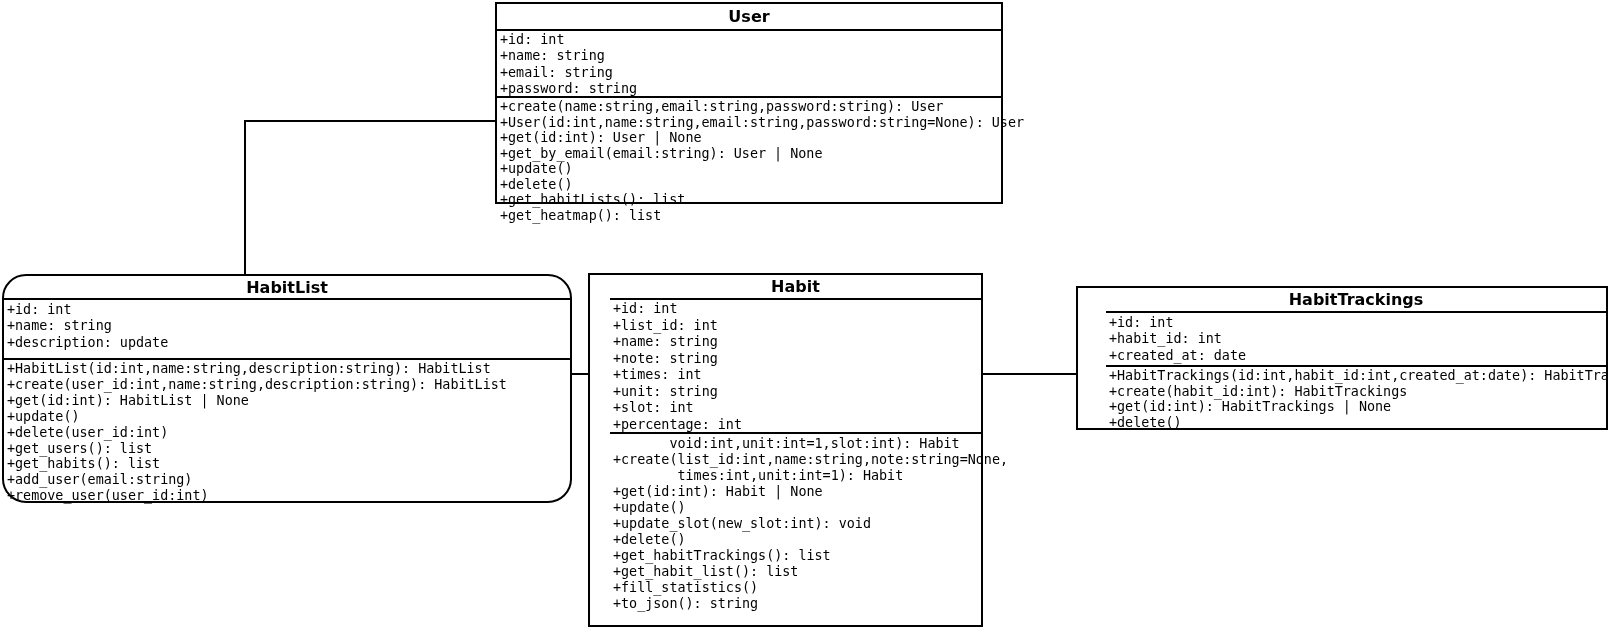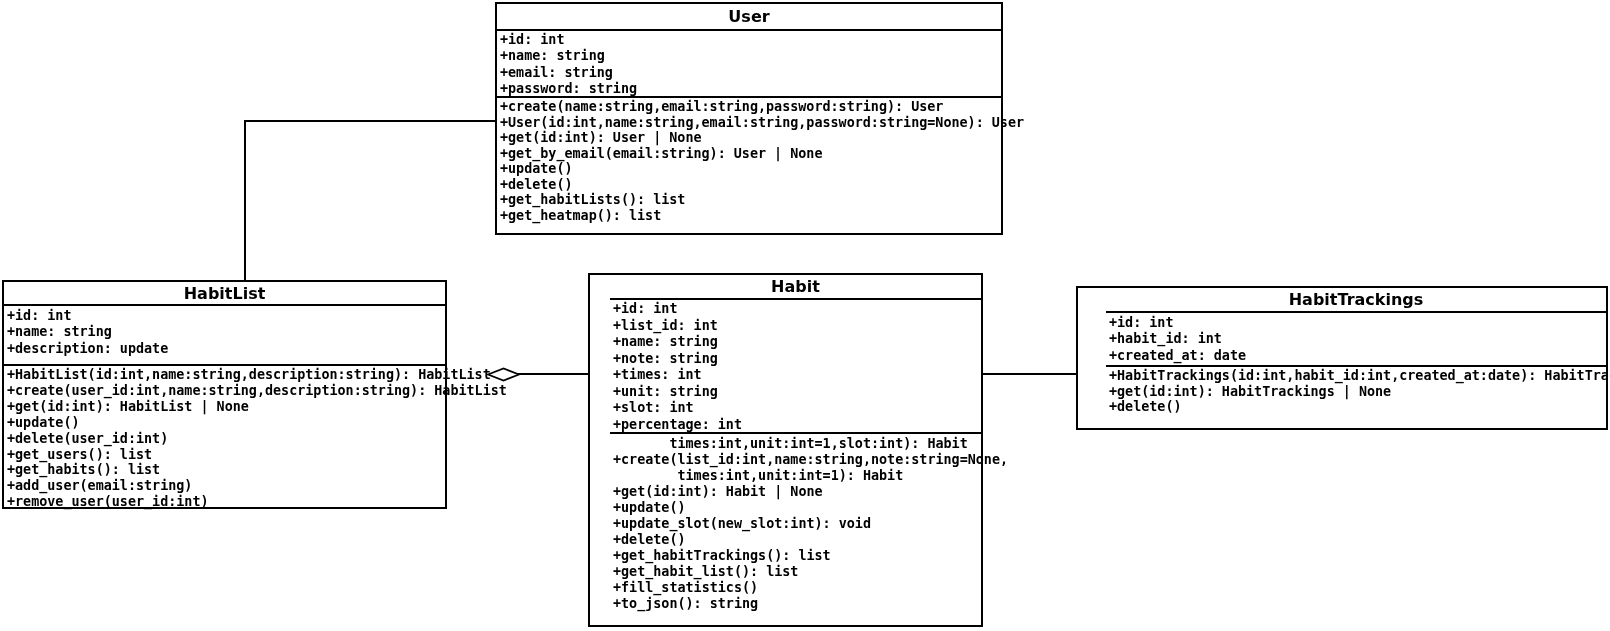--- a/index.html
+++ b/index.html
@@ -34,21 +34,20 @@
     justify-content: center;
     font-family: "DejaVu Sans", sans-serif;
     font-weight: bold;
     font-size: 16px;
     letter-spacing: 0px;
   }
   .uml-section {
     box-sizing: content-box;
     padding: 1px 0 0 3px;
     overflow: visible;
-    font-weight: bold;
   }
   .uml-attrs {
     border-bottom: 2px solid #000000;
   }
   .line {
     white-space: pre;
     font-size: 13.4px;
   }
   .connector {
     position: absolute;
@@ -66,41 +65,41 @@
   <div class="connector" style="left:244px; top:120px; width:251px; height:2px;"></div>
   <div class="connector" style="left:244px; top:120px; width:2px; height:166px;"></div>
 
   <div class="connector" style="left:505px; top:373px; width:83px; height:2px;"></div>
   <svg class="diamond-svg" style="left:487px; top:367px;" width="33" height="15" viewBox="0 0 33 15">
     <polygon points="1,7.5 16.5,1.5 32,7.5 16.5,13.5" fill="#ffffff" stroke="#000000" stroke-width="1.8"></polygon>
   </svg>
 
   <div class="connector" style="left:983px; top:373px; width:93px; height:2px;"></div>
 
-  <div class="uml-class" style="left:495px; top:2px; width:508px; height:233px;">
+  <div class="uml-class" style="left:495px; top:2px; width:508px; height:202px;">
     <div class="uml-title" style="height:25px;">User</div>
     <div class="uml-section uml-attrs" style="height:64px; line-height:16.3px;">
         <div class="line">+id: int</div>
         <div class="line">+name: string</div>
         <div class="line">+email: string</div>
         <div class="line">+password: string</div>
       </div>
     <div class="uml-section uml-methods" style="height:122px; line-height:15.5px;">
         <div class="line">+create(name:string,email:string,password:string): User</div>
         <div class="line">+User(id:int,name:string,email:string,password:string=None): User</div>
         <div class="line">+get(id:int): User | None</div>
         <div class="line">+get_by_email(email:string): User | None</div>
         <div class="line">+update()</div>
         <div class="line">+delete()</div>
         <div class="line">+get_habitLists(): list</div>
         <div class="line">+get_heatmap(): list</div>
       </div>
   </div>
 
-  <div class="uml-class" style="left:2px; top:280px; width:445px; height:229px;">
+  <div class="uml-class" style="left:2px; top:274px; width:570px; height:229px;border-radius:24px;">
     <div class="uml-title" style="height:22px;">HabitList</div>
     <div class="uml-section uml-attrs" style="height:56px; line-height:16.3px; padding-top:2px;">
         <div class="line">+id: int</div>
         <div class="line">+name: string</div>
         <div class="line">+description: update</div>
       </div>
     <div class="uml-section uml-methods" style="height:143px; line-height:15.9px;">
         <div class="line">+HabitList(id:int,name:string,description:string): HabitList</div>
         <div class="line">+create(user_id:int,name:string,description:string): HabitList</div>
         <div class="line">+get(id:int): HabitList | None</div>
@@ -119,21 +118,21 @@
         <div class="line">+id: int</div>
         <div class="line">+list_id: int</div>
         <div class="line">+name: string</div>
         <div class="line">+note: string</div>
         <div class="line">+times: int</div>
         <div class="line">+unit: string</div>
         <div class="line">+slot: int</div>
         <div class="line">+percentage: int</div>
       </div>
     <div class="uml-section uml-methods" style="height:191px; line-height:16px; padding-top:2px;">
-        <div class="line">       times:int,unit:int=1,slot:int): Habit</div>
+        <div class="line">       void:int,unit:int=1,slot:int): Habit</div>
         <div class="line">+create(list_id:int,name:string,note:string=None,</div>
         <div class="line">        times:int,unit:int=1): Habit</div>
         <div class="line">+get(id:int): Habit | None</div>
         <div class="line">+update()</div>
         <div class="line">+update_slot(new_slot:int): void</div>
         <div class="line">+delete()</div>
         <div class="line">+get_habitTrackings(): list</div>
         <div class="line">+get_habit_list(): list</div>
         <div class="line">+fill_statistics()</div>
         <div class="line">+to_json(): string</div>
@@ -142,18 +141,19 @@
 
   <div class="uml-class" style="left:1076px; top:286px; width:532px; height:144px;padding-left:28px;">
     <div class="uml-title" style="height:23px;">HabitTrackings</div>
     <div class="uml-section uml-attrs" style="height:50px; line-height:16.3px; padding-top:2px;">
         <div class="line">+id: int</div>
         <div class="line">+habit_id: int</div>
         <div class="line">+created_at: date</div>
       </div>
     <div class="uml-section uml-methods" style="height:62px; line-height:15.6px;">
         <div class="line">+HabitTrackings(id:int,habit_id:int,created_at:date): HabitTrackings</div>
+        <div class="line">+create(habit_id:int): HabitTrackings</div>
         <div class="line">+get(id:int): HabitTrackings | None</div>
         <div class="line">+delete()</div>
       </div>
   </div>
 
 </div>
 
 </body></html>

